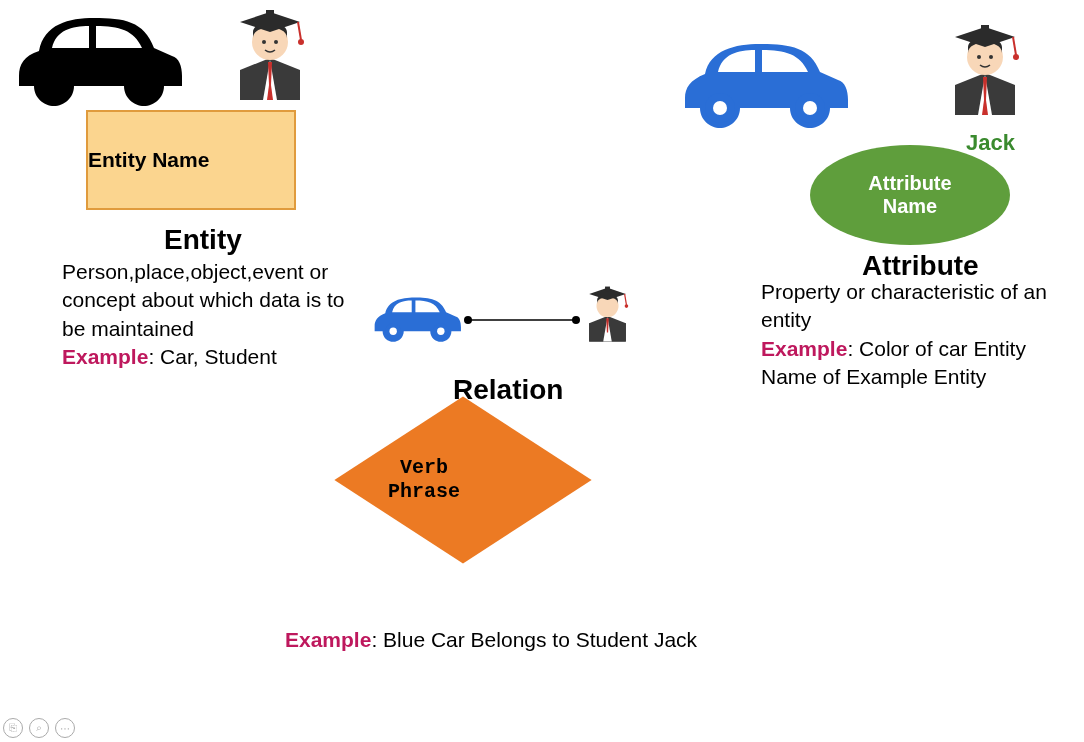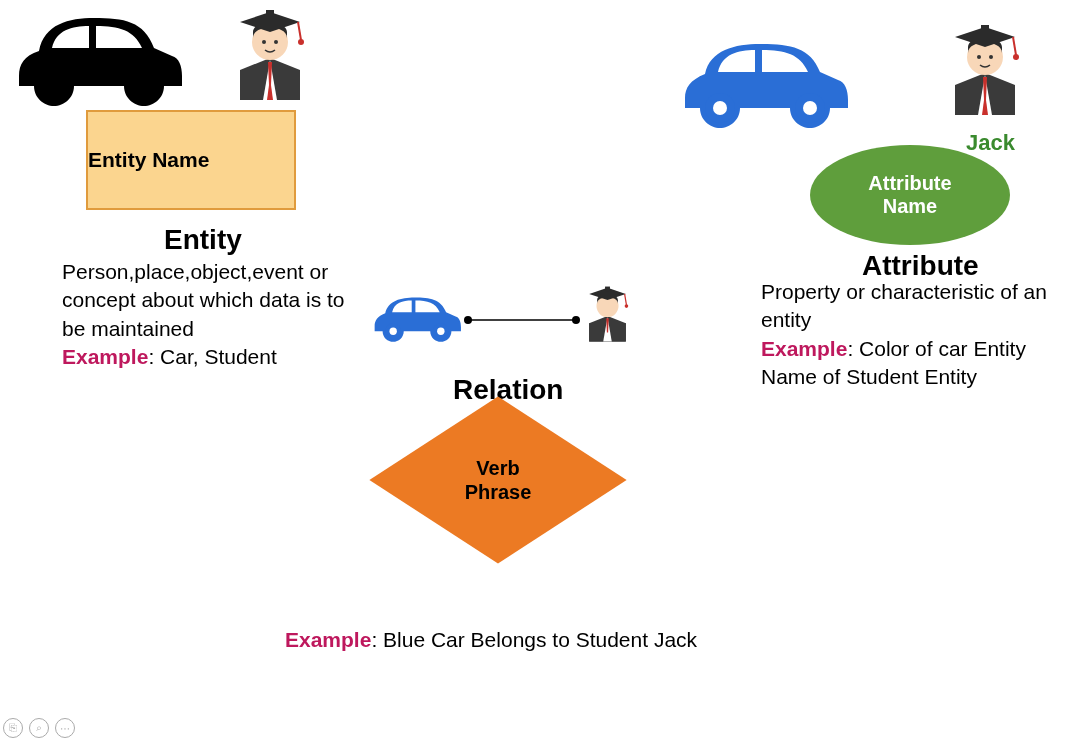--- a/index.html
+++ b/index.html
@@ -42,21 +42,21 @@
     color: #fff;
     line-height: 1.15;
   }
 
   
   .diamond-wrap {
     width: 220px;
     height: 160px;
     display: flex;
     align-items: center;
-    justify-content: center;
+    font-family: Liberation Mono, monospace;
   }
   .diamond {
     width: 150px;
     height: 150px;
     background: #EC7A23;
     transform: rotate(45deg) skew(-12deg, -12deg);
     display: flex;
     align-items: center;
     justify-content: center;
   }
@@ -174,21 +174,21 @@
 <div class="abs jack-label" style="left:966px; top:130px;">Jack</div>
 
 <div class="abs attr-oval" style="left:810px; top:145px;">
   <span style="white-space:pre-line;">Attribute<br>Name</span>
 </div>
 
 <div class="abs section-title" style="left:862px; top:250px;">Attribute</div>
 
 <div class="abs desc" style="left:761px; top:278px; width:310px;">
   <span>Property or characteristic of an entity</span><br>
-  <span class="eg-label">Example</span><span>: Color of car Entity Name of Student Entity</span>
+  <span class="eg-label">Example</span><span>: Color of car Entity Name of Example Entity</span>
 </div>
 
 <svg class="abs" style="left:372px; top:290px; width:90px; height:55px;" viewBox="0 0 170 100">
   <path fill="#2A6ED6" d="M25 42 C30 18 55 12 80 12 C110 12 130 15 140 40 L158 48 C165 50 168 58 168 68 L168 76 L150 76 C150 88 140 96 130 96 C120 96 110 88 110 76 L60 76 C60 88 50 96 40 96 C30 96 20 88 20 76 L5 76 L5 66 C5 56 10 48 25 42 Z"></path>
   <circle cx="40" cy="76" r="15" fill="#2A6ED6"></circle>
   <circle cx="130" cy="76" r="15" fill="#2A6ED6"></circle>
   <circle cx="40" cy="76" r="7" fill="#fff"></circle>
   <circle cx="130" cy="76" r="7" fill="#fff"></circle>
   <path fill="#fff" d="M38 40 C42 22 58 18 75 18 L75 40 Z M82 40 L82 18 C105 18 120 22 128 40 Z"></path>
 </svg>

